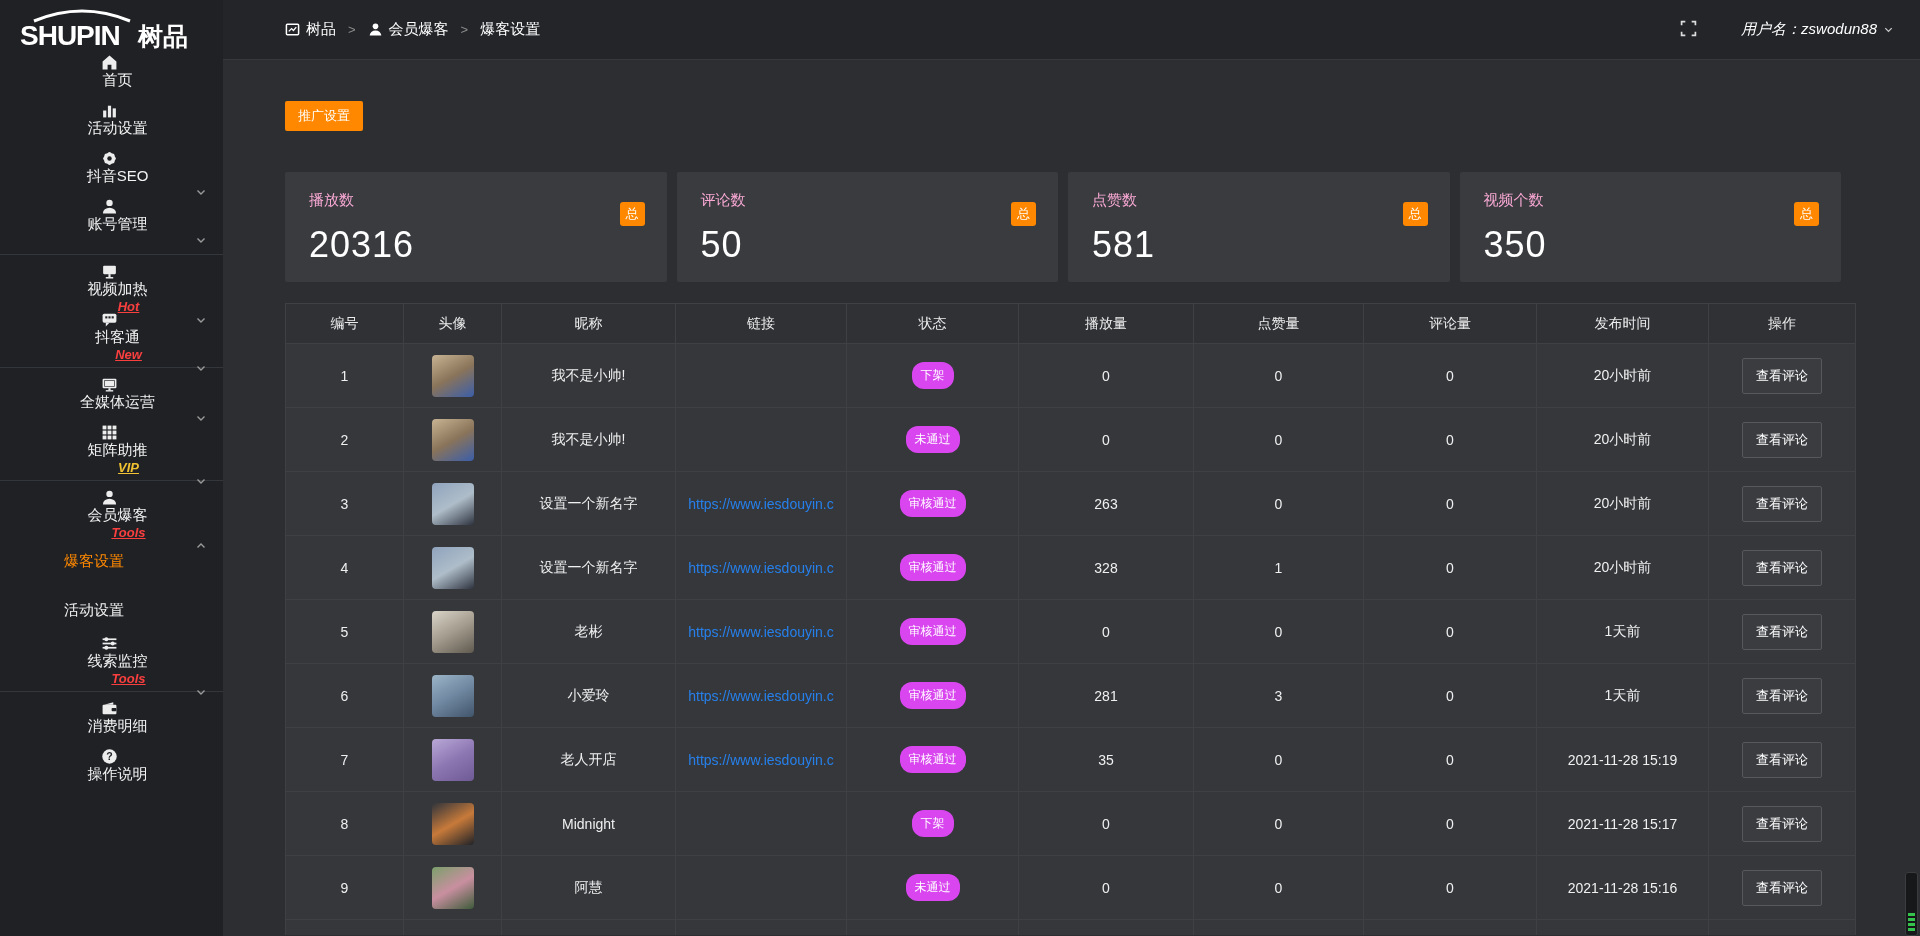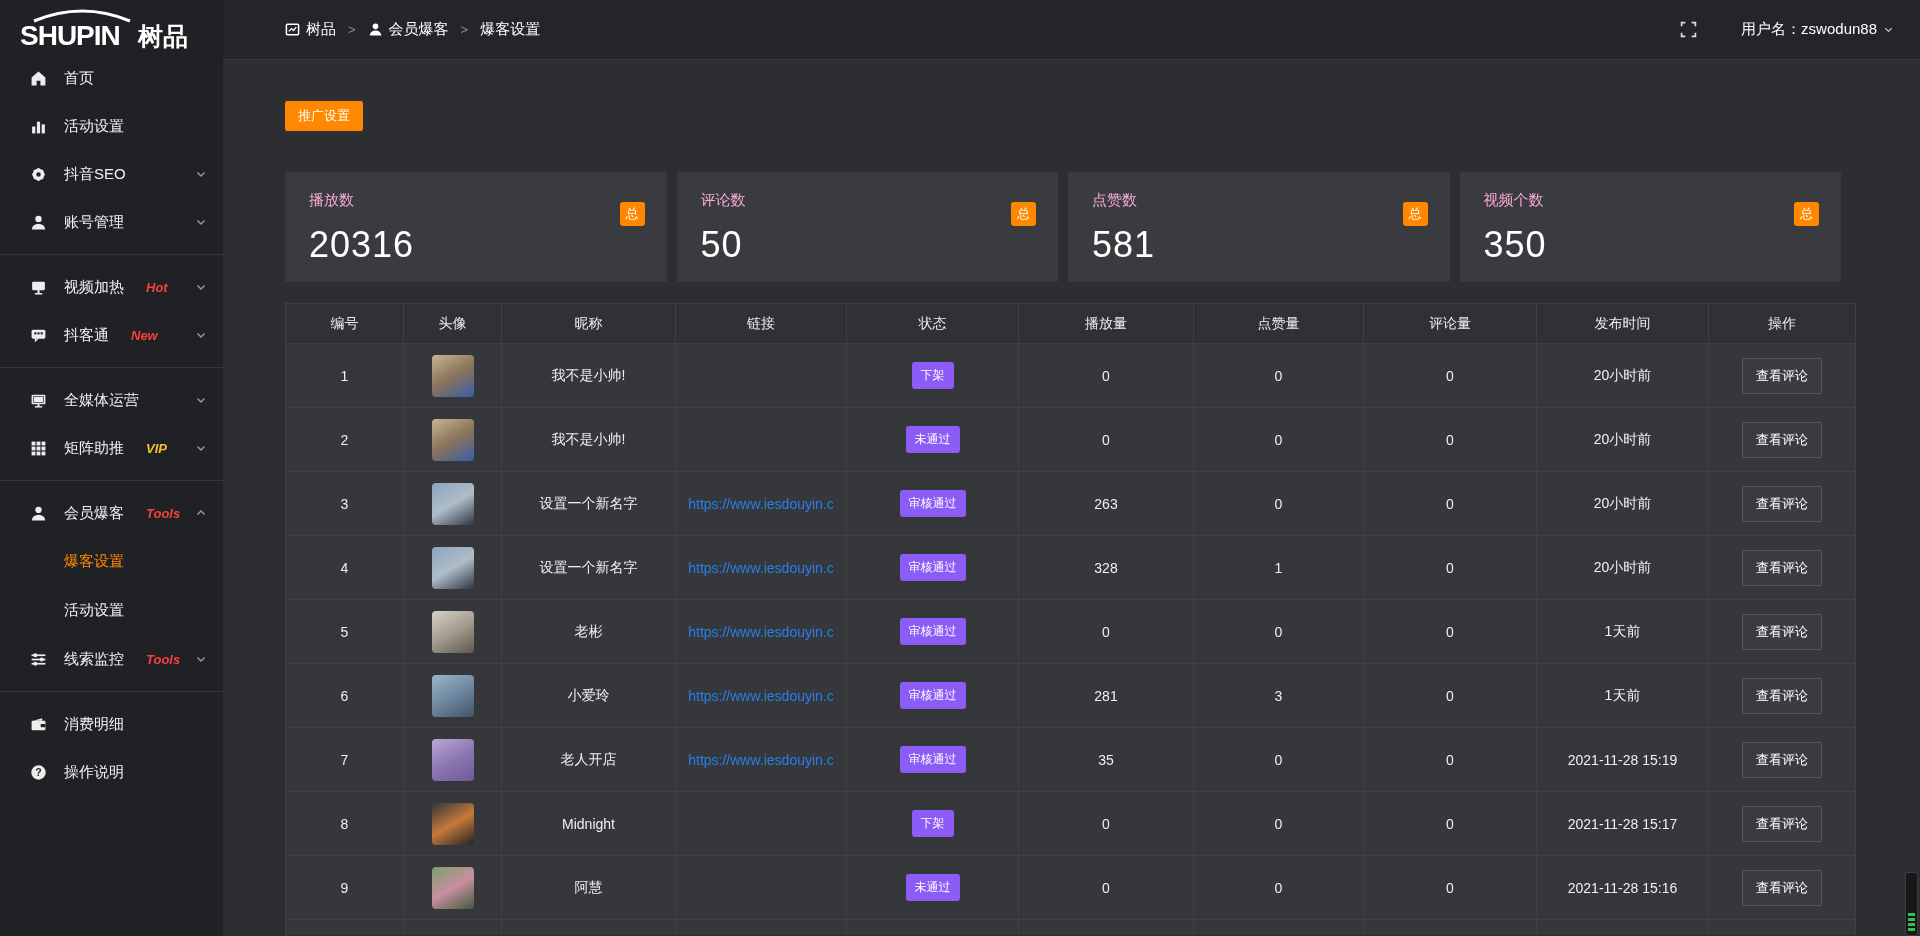--- a/index.html
+++ b/index.html
@@ -6,41 +6,41 @@
   html,body { width:1920px; height:936px; overflow:hidden;
     background:#2c2e32; color:#fff;
     font-family:"Liberation Sans","DejaVu Sans",sans-serif; }
 
   
   .sidebar { position:fixed; left:0; top:0; bottom:0; width:223px;
     background:#1f2125; z-index:5; }
   .logo { padding:9px 0 0 20px; height:50px; }
   .nav { margin-top:4px; }
   .nav-item { height:48px; display:flex; align-items:center;
-    padding:0 16px 0 28px; font-size:15px; color:#f2f2f2; cursor:pointer; }
+    padding:0 16px 0 28px; font-size:15px; color:#f2f2f2; cursor:pointer;flex-direction:column; }
   .nav-item .ic { width:20px; margin-right:16px; display:flex; justify-content:center; }
   .nav-item .lbl { }
-  .nav-item .tag { font-style:italic; font-weight:bold; font-size:13px; margin-left:22px; }
+  .nav-item .tag { font-style:italic; font-weight:bold; font-size:13px; margin-left:22px;text-decoration:underline; }
   .tag-red { color:#fa3f3f; }
   .tag-gold { color:#f1c232; }
   .nav-item .chev { margin-left:auto; color:#9a9a9a; display:flex; }
   .nav-sub { }
   .nav-subitem { height:49px; display:flex; align-items:center;
     padding-left:64px; font-size:15px; color:#f2f2f2; cursor:pointer; }
   .nav-subitem.active { color:#ff8800; }
   .nav-divider { height:1px; background:#33363a; margin:8px 0; }
 
   
   .topbar { margin-left:223px; height:60px; background:#232529;
     border-bottom:1px solid #36383c; display:flex; align-items:center;
     justify-content:space-between; padding:0 26px 0 62px; }
   .breadcrumb { display:flex; align-items:center; font-size:15px; gap:9px; }
   .crumb { display:flex; align-items:center; gap:6px; cursor:pointer; }
   .crumb-sep { color:#8d8d8d; font-size:13px; margin:0 3px; }
-  .topbar-right { display:flex; align-items:center; gap:44px; font-size:15px; }
+  .topbar-right { display:flex; gap:44px; font-size:15px;font-style:italic; }
   .user-entry { display:flex; align-items:center; gap:6px; cursor:pointer; }
 
   
   .content { margin-left:223px; padding:0 79px 0 62px; }
   .promo-btn { display:block; margin-top:41px; height:30px; padding:0 13px;
     background:#ff8800; color:#fff; font-size:13px; border:none;
     border-radius:2px; cursor:pointer; font-family:inherit; }
 
   .cards { display:flex; gap:10px; margin-top:41px; }
   .card { flex:1; height:110px; background:#393b3f; position:relative;
@@ -49,22 +49,22 @@
   .card-value { font-size:36px; color:#fff; margin-top:14px; letter-spacing:1px; }
   .card-badge { position:absolute; top:30px; right:22px; background:#ff8800;
     color:#fff; font-size:13px; padding:3px 6px; border-radius:3px; }
 
   table.data-table { margin-top:21px; width:100%; border-collapse:collapse;
     table-layout:fixed; background:#35373b; font-size:14px; text-align:center; }
   .data-table th { height:40px; background:#2f3135; font-weight:normal;
     color:#ececec; border:1px solid #3e4043;text-align:center; }
   .data-table td { height:64px; border:1px solid #3e4043; color:#f0f0f0; }
   .avatar { width:42px; height:42px; border-radius:4px; margin:0 auto; }
-  .status-badge { display:inline-block; background:#8b5cf6; color:#fff;
-    font-size:12px; padding:5px 9px; border-radius:3px; cursor:pointer; }
+  .status-badge { display:inline-block; background:#d946ef; color:#fff;
+    font-size:12px; padding:5px 9px; border-radius:12px; cursor:pointer; }
   a.link { color:#2680eb; text-decoration:none; white-space:nowrap;
     overflow:hidden; display:inline-block; max-width:156px; vertical-align:middle; }
   .action-btn { background:#3a3c40; border:1px solid #56585c; color:#fff;
     font-size:13px; padding:8px 13px; border-radius:2px; cursor:pointer;
     font-family:inherit; }
   tr.partial td { height:15px; border-bottom:none; }
 
   
   .corner-widget { position:fixed; right:2px; bottom:0; width:13px; height:64px;
     background:#17181a; border:1px solid #3a3c3e; border-radius:3px;

